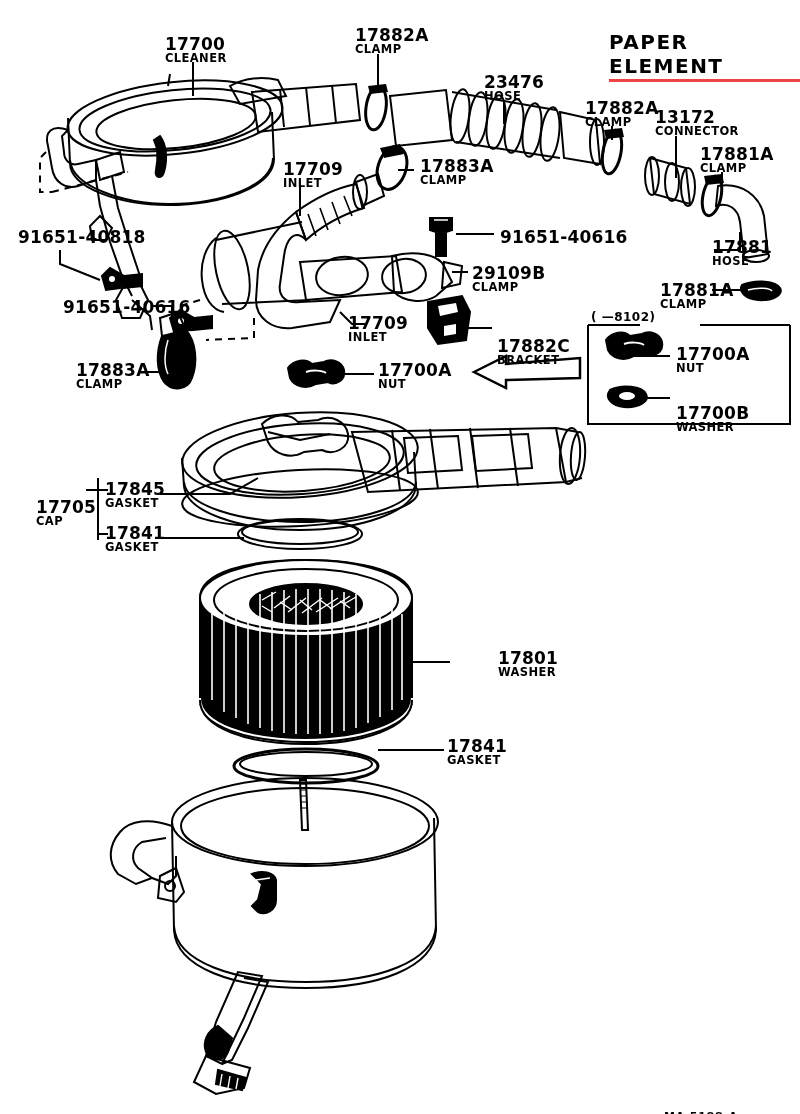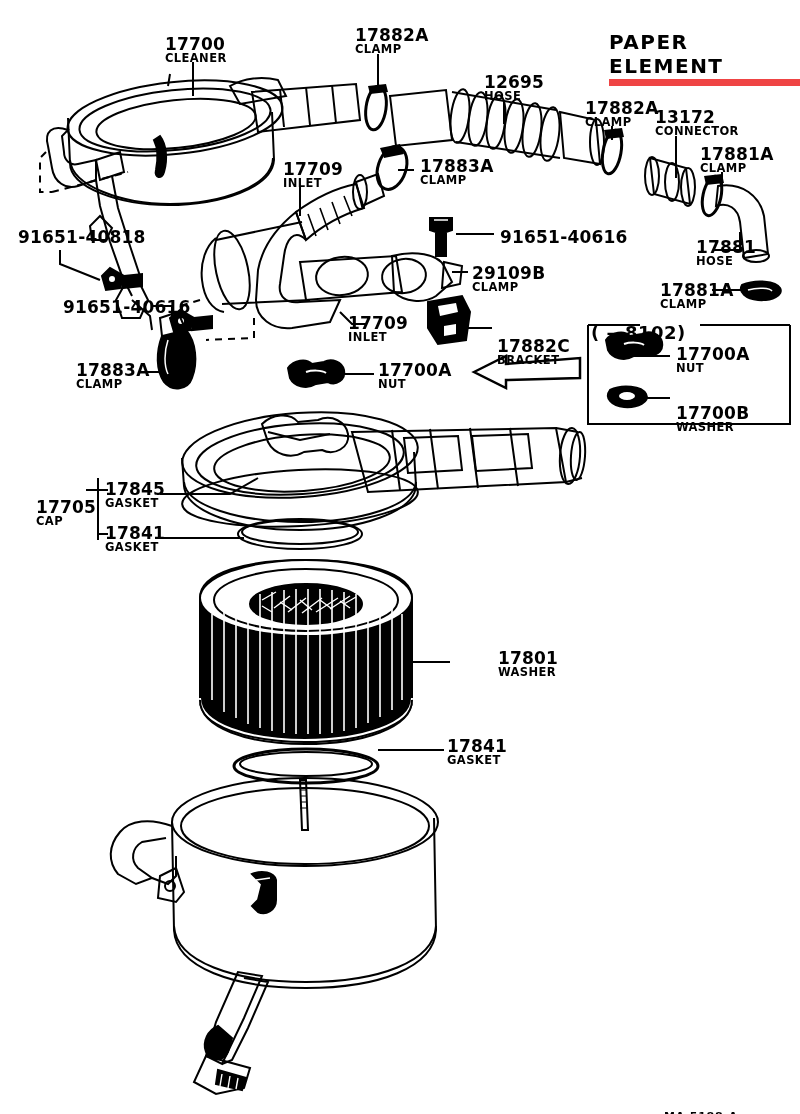--- a/index.html
+++ b/index.html
@@ -5,23 +5,23 @@
   html,body{margin:0;padding:0;background:#ffffff;}
   body{width:800px;height:1114px;position:relative;overflow:hidden;
        font-family:"DejaVu Sans",sans-serif;color:#000;}
   #sheet{position:absolute;left:0;top:0;width:800px;height:1114px;}
   svg.art{position:absolute;left:0;top:0;width:800px;height:1114px;overflow:visible;}
   .lbl{position:absolute;white-space:nowrap;line-height:1;}
   .pn{font-weight:bold;font-size:17px;letter-spacing:0.2px;font-family:"DejaVu Sans",sans-serif;}
   .nm{font-weight:bold;font-size:11.5px;letter-spacing:0.4px;font-family:"DejaVu Sans",sans-serif;}
   .lbl .pn,.lbl .nm{display:block;}
   #title{position:absolute;font-weight:bold;font-size:20px;letter-spacing:1.5px;
-         border-bottom:7px solid #ef4444;padding-bottom:1px;}
+         border-bottom:3px solid #ef4444;padding-bottom:1px;}
   #corner{position:absolute;font-weight:bold;font-size:11px;letter-spacing:0.8px;margin-top:32px;}
-  .dcode{position:absolute;font-weight:bold;font-size:18px;letter-spacing:0.5px;margin-top:12px;}
+  .dcode{position:absolute;font-weight:bold;font-size:12px;letter-spacing:0.5px;}
 </style>
 </head>
 <body>
 
 <div id="sheet">
 
   <svg class="art" viewBox="0 0 800 1114">
     <defs>
       <g id="pleats"></g>
     </defs>
@@ -299,21 +299,21 @@
   <div id="callouts">
       <div class="lbl" style="left: 165px; top: 36px;">
         <span class="pn">17700</span>
         <span class="nm">CLEANER</span>
       </div>
       <div class="lbl" style="left: 355px; top: 27px;">
         <span class="pn">17882A</span>
         <span class="nm">CLAMP</span>
       </div>
       <div class="lbl" style="left: 484px; top: 74px;">
-        <span class="pn">12695</span>
+        <span class="pn">23476</span>
         <span class="nm">HOSE</span>
       </div>
       <div class="lbl" style="left: 585px; top: 100px;">
         <span class="pn">17882A</span>
         <span class="nm">CLAMP</span>
       </div>
       <div class="lbl" style="left: 655px; top: 109px;">
         <span class="pn">13172</span>
         <span class="nm">CONNECTOR</span>
       </div>
@@ -329,21 +329,21 @@
         <span class="pn">17883A</span>
         <span class="nm">CLAMP</span>
       </div>
       <div class="lbl" style="left: 500px; top: 229px;">
         <span class="pn">91651-40616</span>
       </div>
       <div class="lbl" style="left: 472px; top: 265px;">
         <span class="pn">29109B</span>
         <span class="nm">CLAMP</span>
       </div>
-      <div class="lbl" style="left: 696px; top: 239px;">
+      <div class="lbl" style="left: 712px; top: 239px;">
         <span class="pn">17881</span>
         <span class="nm">HOSE</span>
       </div>
       <div class="lbl" style="left: 660px; top: 282px;">
         <span class="pn">17881A</span>
         <span class="nm">CLAMP</span>
       </div>
       <div class="lbl" style="left: 18px; top: 229px;">
         <span class="pn">91651-40818</span>
       </div>

